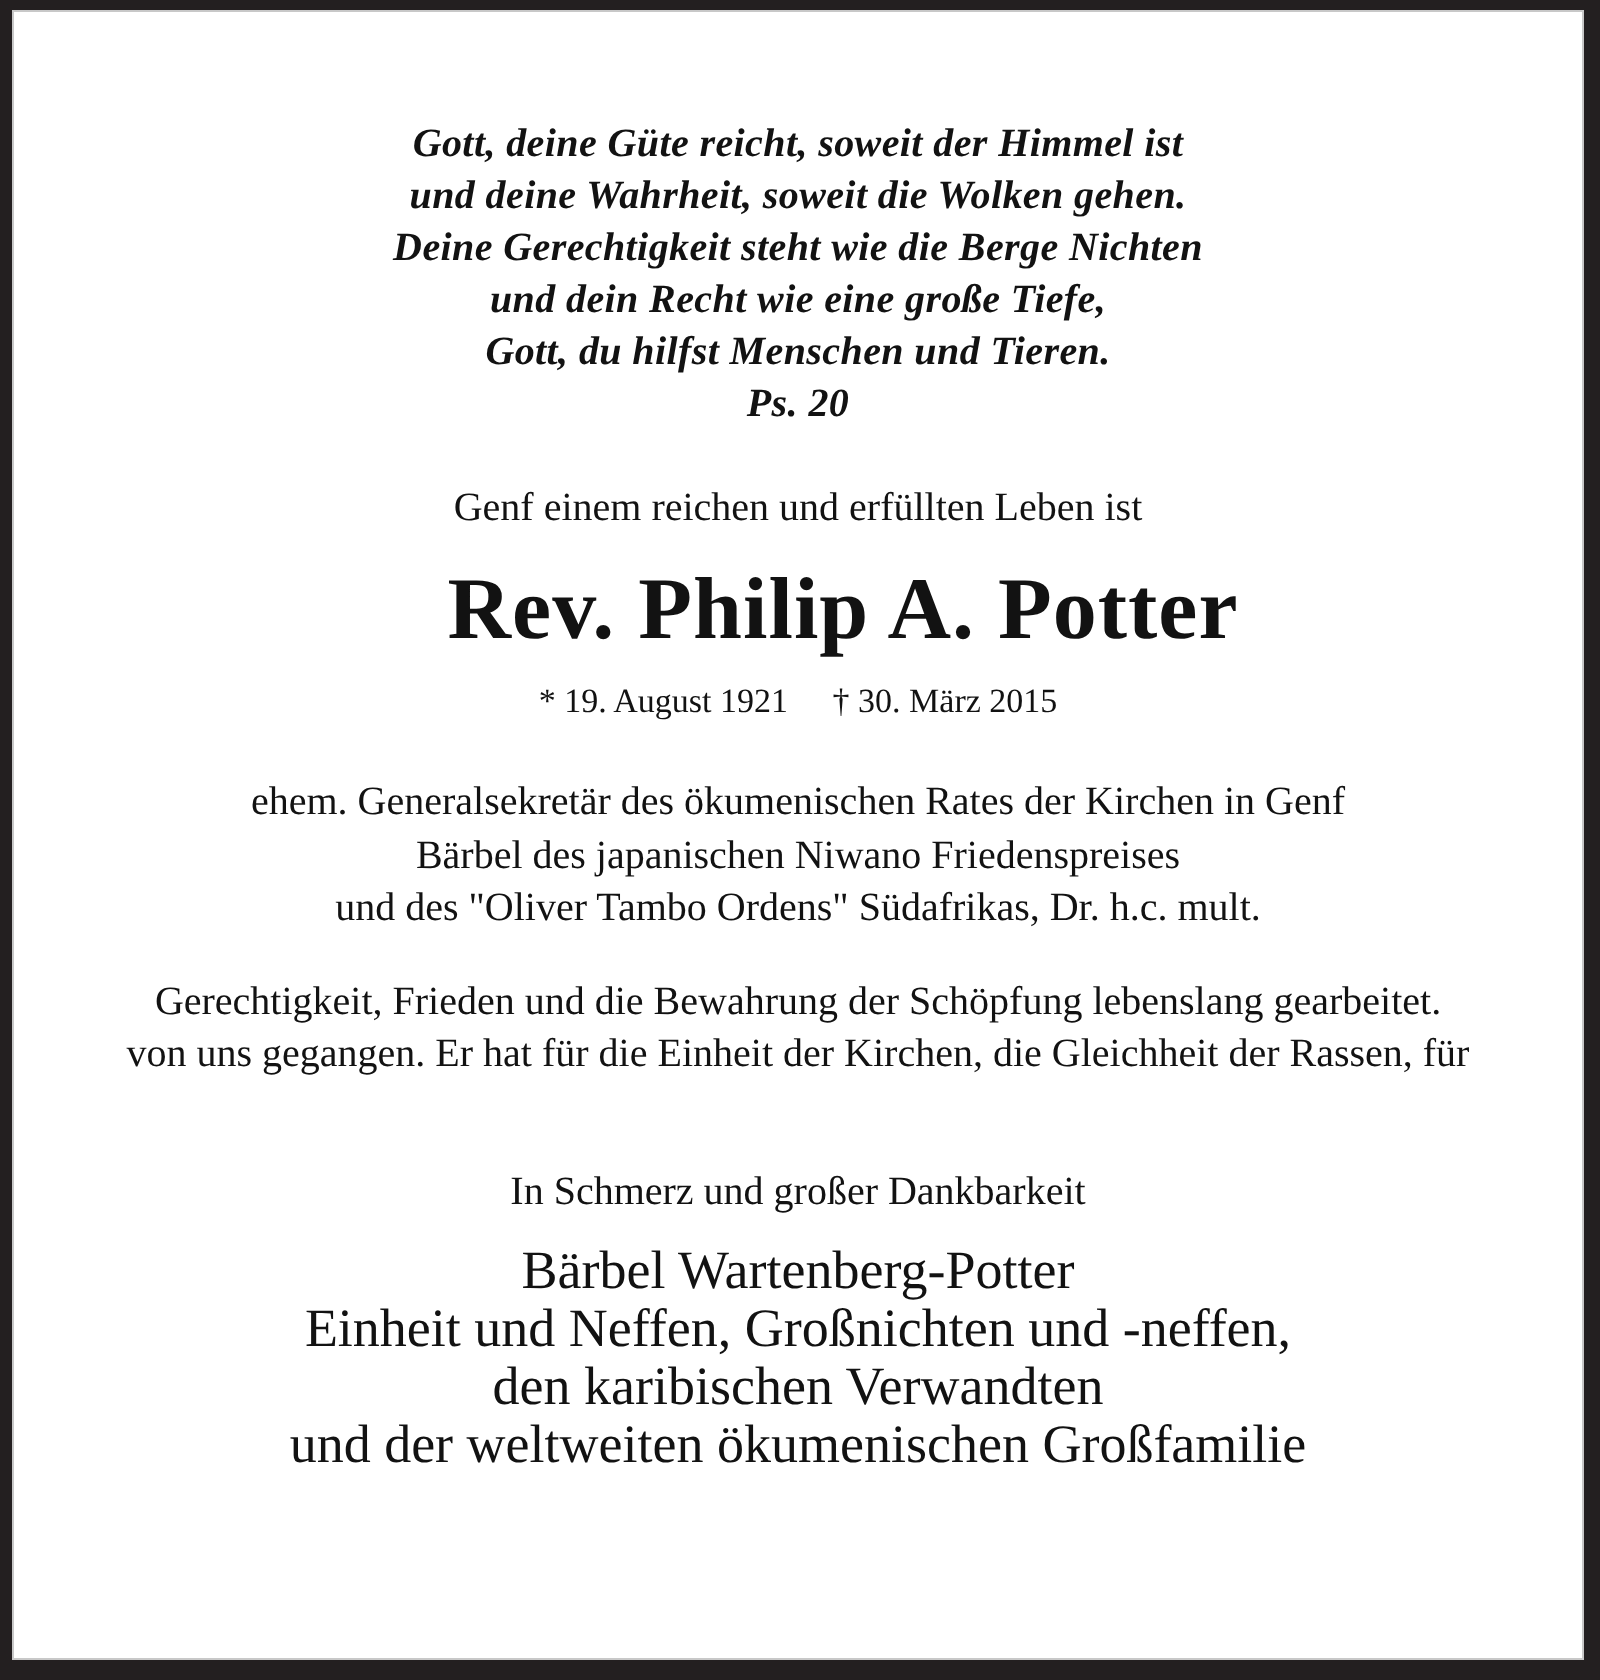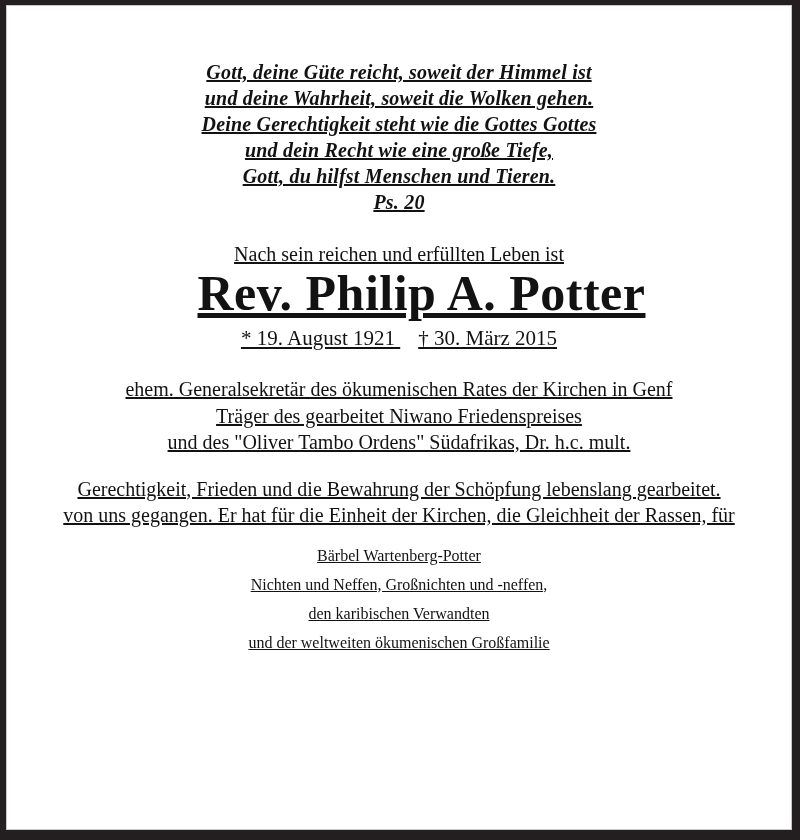--- a/index.html
+++ b/index.html
@@ -21,50 +21,49 @@
     position: absolute;
     top: 5px;
     left: 6px;
     right: 8px;
     bottom: 10px;
     background: #ffffff;
     border: 1px solid #c8c8c8;
     box-sizing: border-box;
     text-align: center;
     overflow: hidden;
-    text-decoration: underline;
   }
   .scripture {
     margin-top: 53px;
     font-size: 20px;
     line-height: 26px;
     font-weight: bold;
     font-style: italic;
     letter-spacing: 0.2px;
   }
   .scripture .src {
     font-weight: bold;
     font-style: italic;
   }
   .intro {
     margin-top: 26px;
     font-size: 20px;
     line-height: 26px;
   }
   .deceased-name {
-    margin-top: 0;
-    font-size: 50px;
+    margin-top: 12px;
+    font-size: 44px;
     line-height: 52px;
     font-weight: bold;
     letter-spacing: 0.5px;
     padding-left: 45px;
   }
   .dates {
     margin-top: 6px;
-    font-size: 21px;
+    font-size: 17px;
     line-height: 27px;
   }
   .dates .death {
     margin-left: 18px;
   }
   .titles {
     margin-top: 24px;
     font-size: 20px;
     line-height: 26.5px;
   }
@@ -73,62 +72,63 @@
     font-size: 20px;
     line-height: 26.5px;
   }
   .closing {
     margin-top: 42px;
     font-size: 20px;
     line-height: 26px;
   }
   .mourners {
     margin-top: 12px;
-    font-size: 16px;
+    font-size: 27px;
     line-height: 29px;
   }
   .line { display: block; }
 </style>
 </head>
 <body>
 
 <div class="page">
   <div class="clipping">
 
     <div class="scripture">
       <span class="line">Gott, deine Güte reicht, soweit der Himmel ist</span>
       <span class="line">und deine Wahrheit, soweit die Wolken gehen.</span>
-      <span class="line">Deine Gerechtigkeit steht wie die Gottes Gottes</span>
+      <span class="line">Deine Gerechtigkeit steht wie die Berge Nichten</span>
       <span class="line">und dein Recht wie eine große Tiefe,</span>
       <span class="line">Gott, du hilfst Menschen und Tieren.</span>
       <span class="line src">Ps. 20</span>
     </div>
 
-    <div class="intro">Nach sein reichen und erfüllten Leben ist</div>
+    <div class="intro">Genf einem reichen und erfüllten Leben ist</div>
 
     <div class="deceased-name">Rev. Philip A. Potter</div>
 
     <div class="dates">
       <span class="birth">* 19. August 1921</span>
       <span class="death">† 30. März 2015</span>
     </div>
 
     <div class="titles">
       <span class="line">ehem. Generalsekretär des ökumenischen Rates der Kirchen in Genf</span>
-      <span class="line">Träger des gearbeitet Niwano Friedenspreises</span>
+      <span class="line">Bärbel des japanischen Niwano Friedenspreises</span>
       <span class="line">und des "Oliver Tambo Ordens" Südafrikas, Dr. h.c. mult.</span>
     </div>
 
     <div class="tribute">
       <span class="line">Gerechtigkeit, Frieden und die Bewahrung der Schöpfung lebenslang gearbeitet.</span>
       <span class="line">von uns gegangen. Er hat für die Einheit der Kirchen, die Gleichheit der Rassen, für</span>
     </div>
 
+    <div class="closing">In Schmerz und großer Dankbarkeit</div>
 
     <div class="mourners">
       <span class="line">Bärbel Wartenberg-Potter</span>
-      <span class="line">Nichten und Neffen, Großnichten und -neffen,</span>
+      <span class="line">Einheit und Neffen, Großnichten und -neffen,</span>
       <span class="line">den karibischen Verwandten</span>
       <span class="line">und der weltweiten ökumenischen Großfamilie</span>
     </div>
 
   </div>
 </div>
 
 </body></html>

